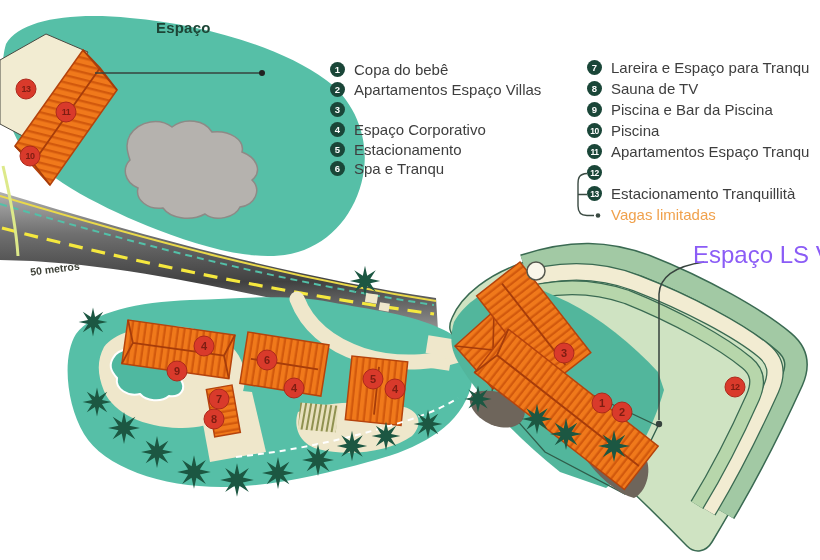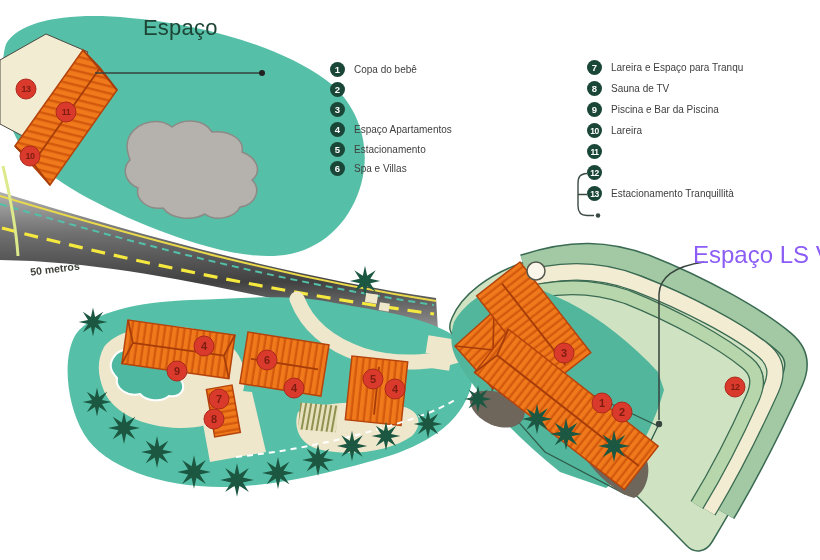--- a/index.html
+++ b/index.html
@@ -1,37 +1,37 @@
 <!DOCTYPE html>
 <html><head>
 <meta charset="utf-8">
 <style>
   html,body{margin:0;padding:0;background:#fff;}
   #stage{position:relative;width:820px;height:560px;background:#ffffff;overflow:hidden;
          font-family:"Liberation Sans",sans-serif;}
   #map{position:absolute;left:0;top:0;width:820px;height:560px;}
 
   
-  .title1{position:absolute;left:143px;top:16px;font-size:22px;line-height:23px;
-          font-weight:400;color:#1d4536;letter-spacing:.2px;}
+  .title1{position:absolute;left:156px;top:16px;font-size:15px;line-height:23px;
+          font-weight:700;color:#1d4536;letter-spacing:.2px;}
   .title2{position:absolute;left:693px;top:241px;font-size:24px;font-weight:400;
           color:#8b5cf6;white-space:nowrap;}
 
   
   .legend{position:absolute;}
   .col-left{left:330px;top:60px;width:250px;}
   .col-right{left:587px;top:57px;width:233px;overflow:hidden;}
   .lrow{display:flex;align-items:center;}
   .col-left .lrow{height:19.8px;}
   .col-right .lrow{height:21px;}
   .lnum{flex:0 0 15px;width:15px;height:15px;border-radius:50%;background:#1a4638;color:#fff;
         font-size:9.5px;font-weight:700;display:flex;align-items:center;justify-content:center;}
   .lnum.two{font-size:8.5px;letter-spacing:-.4px;}
   .lspacer{flex:0 0 15px;width:15px;height:15px;}
-  .llabel{margin-left:9px;font-size:10px;color:#3e3e3e;white-space:nowrap;}
+  .llabel{margin-left:9px;font-size:15px;color:#3e3e3e;white-space:nowrap;}
   .note{color:#f0a14c;}
 
   
   .mk circle{fill:#d93a2b;stroke:#ad291c;stroke-width:1;}
   .mk text{fill:#7d1d12;font-family:"Liberation Sans",sans-serif;font-weight:700;
            font-size:11px;text-anchor:middle;}
   .mk.two text{font-size:9px;letter-spacing:-.4px;}
   .scale{font-family:"Liberation Sans",sans-serif;font-weight:700;font-size:10.5px;fill:#3d4037;}
 </style>
 </head>
@@ -250,60 +250,66 @@
 </div>
 <div class="title2">Espaço LS Vi</div>
 
 <div class="legend col-left">
   <div class="lrow">
         <span class="lnum">1</span>
         <span class="llabel">Copa do bebê</span>
       </div>
   <div class="lrow">
         <span class="lnum">2</span>
+        <span class="llabel">Apartamentos Espaço Villas</span>
       </div>
   <div class="lrow">
         <span class="lnum">3</span>
       </div>
   <div class="lrow">
         <span class="lnum">4</span>
-        <span class="llabel">Espaço Apartamentos</span>
+        <span class="llabel">Espaço Corporativo</span>
       </div>
   <div class="lrow">
         <span class="lnum">5</span>
         <span class="llabel">Estacionamento</span>
       </div>
   <div class="lrow">
         <span class="lnum">6</span>
-        <span class="llabel">Spa e Villas</span>
+        <span class="llabel">Spa e Tranqu</span>
       </div>
 </div>
 
 <div class="legend col-right">
   <div class="lrow">
         <span class="lnum">7</span>
         <span class="llabel">Lareira e Espaço para Tranqu</span>
       </div>
   <div class="lrow">
         <span class="lnum">8</span>
         <span class="llabel">Sauna de TV</span>
       </div>
   <div class="lrow">
         <span class="lnum">9</span>
         <span class="llabel">Piscina e Bar da Piscina</span>
       </div>
   <div class="lrow">
         <span class="lnum two">10</span>
-        <span class="llabel">Lareira</span>
+        <span class="llabel">Piscina</span>
       </div>
   <div class="lrow">
         <span class="lnum two">11</span>
+        <span class="llabel">Apartamentos Espaço Tranqu</span>
       </div>
   <div class="lrow">
         <span class="lnum two">12</span>
       </div>
   <div class="lrow">
         <span class="lnum two">13</span>
         <span class="llabel">Estacionamento Tranquillità</span>
       </div>
+  <div class="lrow">
+        <span class="lspacer"></span>
+        <span class="llabel note">Vagas limitadas</span>
+      </div>
 </div>
 
 </div>
 
 </body></html>

